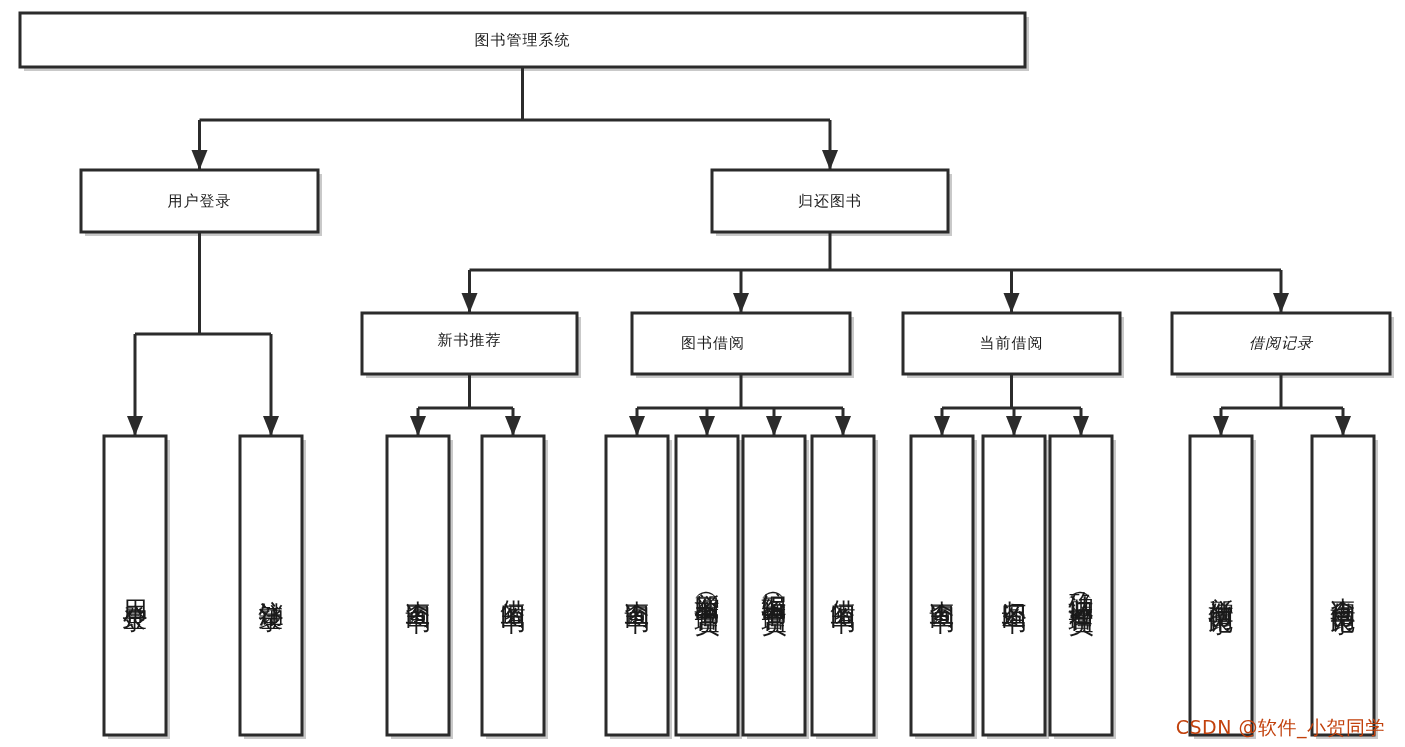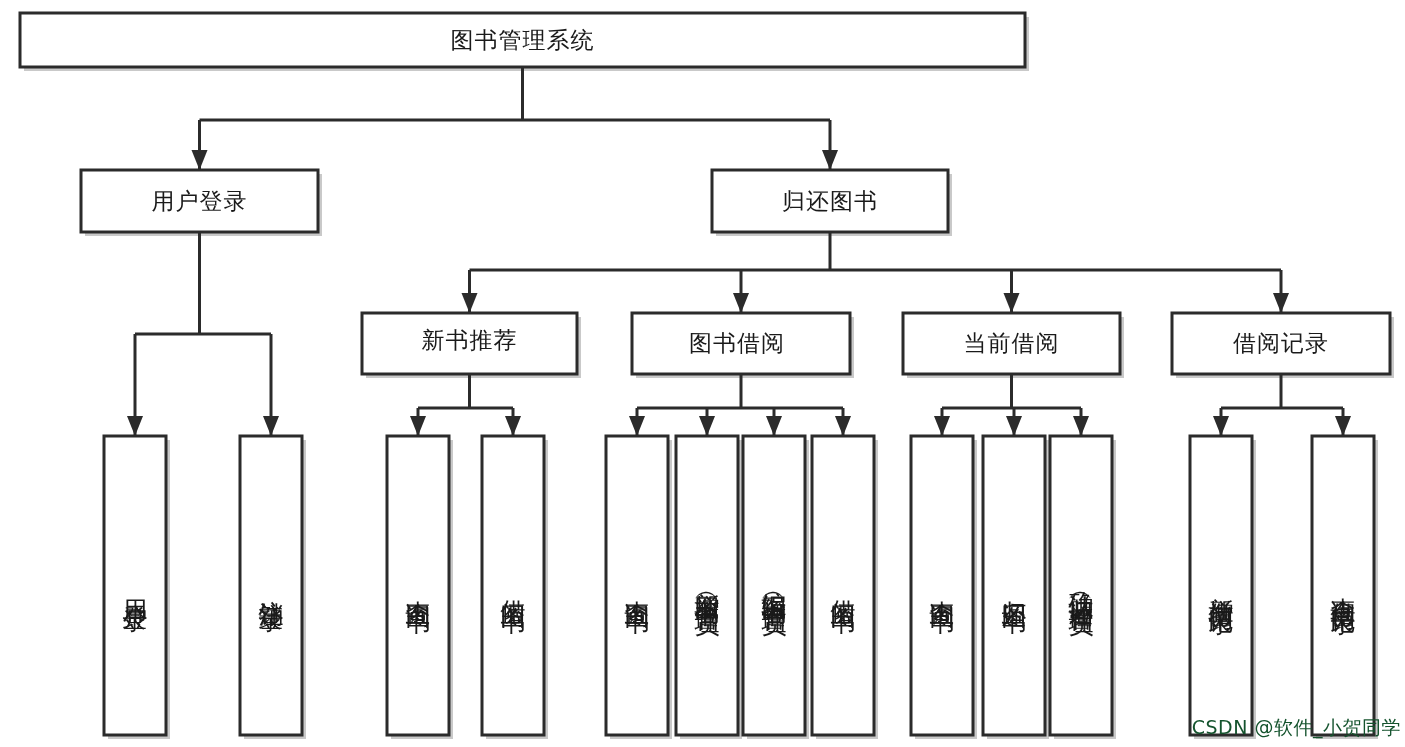--- a/index.html
+++ b/index.html
@@ -64,32 +64,32 @@
   }
   .hlabel-wrap {
     position: absolute;
     display: flex;
     align-items: center;
     justify-content: center;
     pointer-events: none;
   }
   .hlabel-text {
     font-family: "DejaVu Sans", "Liberation Sans", sans-serif;
-    font-size: 23px;
+    font-size: 15px;
     color: #1a1a1a;
     white-space: nowrap;
     letter-spacing: 1px;
   }
   #watermark {
     position: absolute;
-    right: 4px;
+    right: 20px;
     bottom: 6px;
     font-family: "DejaVu Sans", "Liberation Sans", sans-serif;
     font-size: 19px;
-    color: #14532d;
+    color: #c2410c;
     white-space: nowrap;
     letter-spacing: 0.5px;
   }
 </style>
 </head>
 <body>
 
 <div id="diagram-root">
 
   <svg id="tree-svg" viewBox="0 0 1405 747">
@@ -205,21 +205,21 @@
       </div>
       <div class="hlabel-wrap" style="left: 362px; top: 313px; width: 215px; height: 54px;">
         <span class="hlabel-text">新书推荐</span>
       </div>
       <div class="vlabel-wrap" style="left: 387px; top: 436px; width: 62px; height: 299px;">
         <span class="vlabel-text" style="font-size: 25px;">查询图书</span>
       </div>
       <div class="vlabel-wrap" style="left: 482px; top: 436px; width: 62px; height: 299px;">
         <span class="vlabel-text" style="font-size: 25px;">借阅图书</span>
       </div>
-      <div class="hlabel-wrap" style="left: 628px; top: 313px; width: 218px; height: 61px; justify-content: center;">
+      <div class="hlabel-wrap" style="left: 604px; top: 313px; width: 218px; height: 61px; justify-content: center;">
         <span class="hlabel-text">图书借阅</span>
       </div>
       <div class="vlabel-wrap" style="left: 606px; top: 436px; width: 62px; height: 299px;">
         <span class="vlabel-text" style="font-size: 25px;">查询图书</span>
       </div>
       <div class="vlabel-wrap" style="left: 676px; top: 436px; width: 62px; height: 299px;">
         <span class="vlabel-text" style="font-size: 25px;">新增图书（管理员）</span>
       </div>
       <div class="vlabel-wrap" style="left: 743px; top: 436px; width: 62px; height: 299px;">
         <span class="vlabel-text" style="font-size: 25px;">编辑图书（管理员）</span>
@@ -232,21 +232,21 @@
       </div>
       <div class="vlabel-wrap" style="left: 911px; top: 436px; width: 62px; height: 299px;">
         <span class="vlabel-text" style="font-size: 25px;">查询图书</span>
       </div>
       <div class="vlabel-wrap" style="left: 983px; top: 436px; width: 62px; height: 299px;">
         <span class="vlabel-text" style="font-size: 25px;">归还图书</span>
       </div>
       <div class="vlabel-wrap" style="left: 1050px; top: 436px; width: 62px; height: 299px;">
         <span class="vlabel-text" style="font-size: 25px;">确认归还（管理员）</span>
       </div>
-      <div class="hlabel-wrap" style="left: 1172px; top: 313px; width: 218px; height: 61px;">
+      <div class="hlabel-wrap" style="left: 1172px; top: 313px; width: 218px; height: 61px; font-style: italic;">
         <span class="hlabel-text">借阅记录</span>
       </div>
       <div class="vlabel-wrap" style="left: 1190px; top: 436px; width: 62px; height: 299px;">
         <span class="vlabel-text" style="font-size: 25px;">新增借阅记录</span>
       </div>
       <div class="vlabel-wrap" style="left: 1312px; top: 436px; width: 62px; height: 299px;">
         <span class="vlabel-text" style="font-size: 25px;">查询借阅记录</span>
       </div>
     </div>
 

